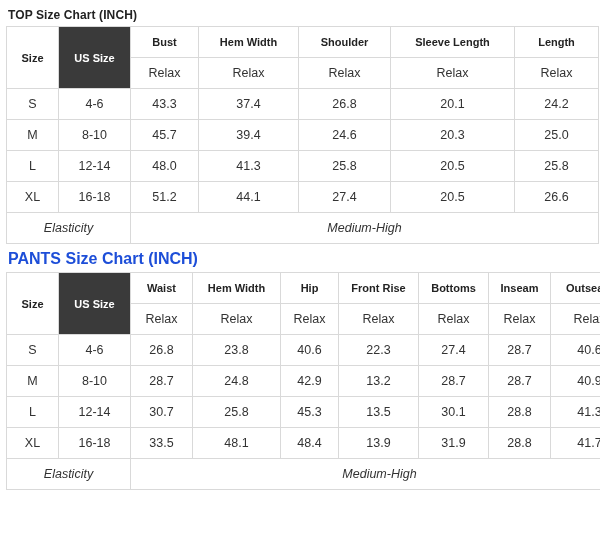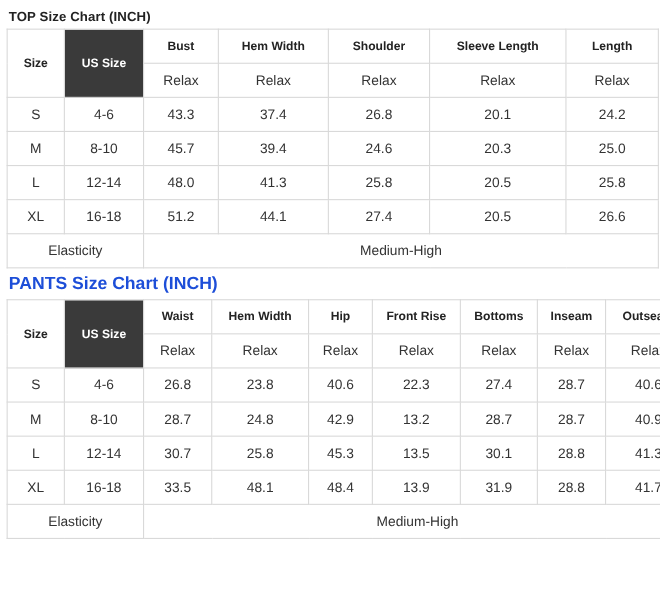--- a/index.html
+++ b/index.html
@@ -68,20 +68,21 @@
     margin-top: 21px;
   }
   .relax-row td {
     font-size: 12.5px;
     color: #333333;
   }
   .elasticity-row td {
     font-size: 12.5px;
     color: #333333;
     height: 34px;
+    font-style: italic;
   }
   .pants-title {
     font-size: 16px;
     font-weight: bold;
     color: #1d4ed8;
     padding: 6px 0 4px 4px;
   }
 </style>
 </head>
 <body>

